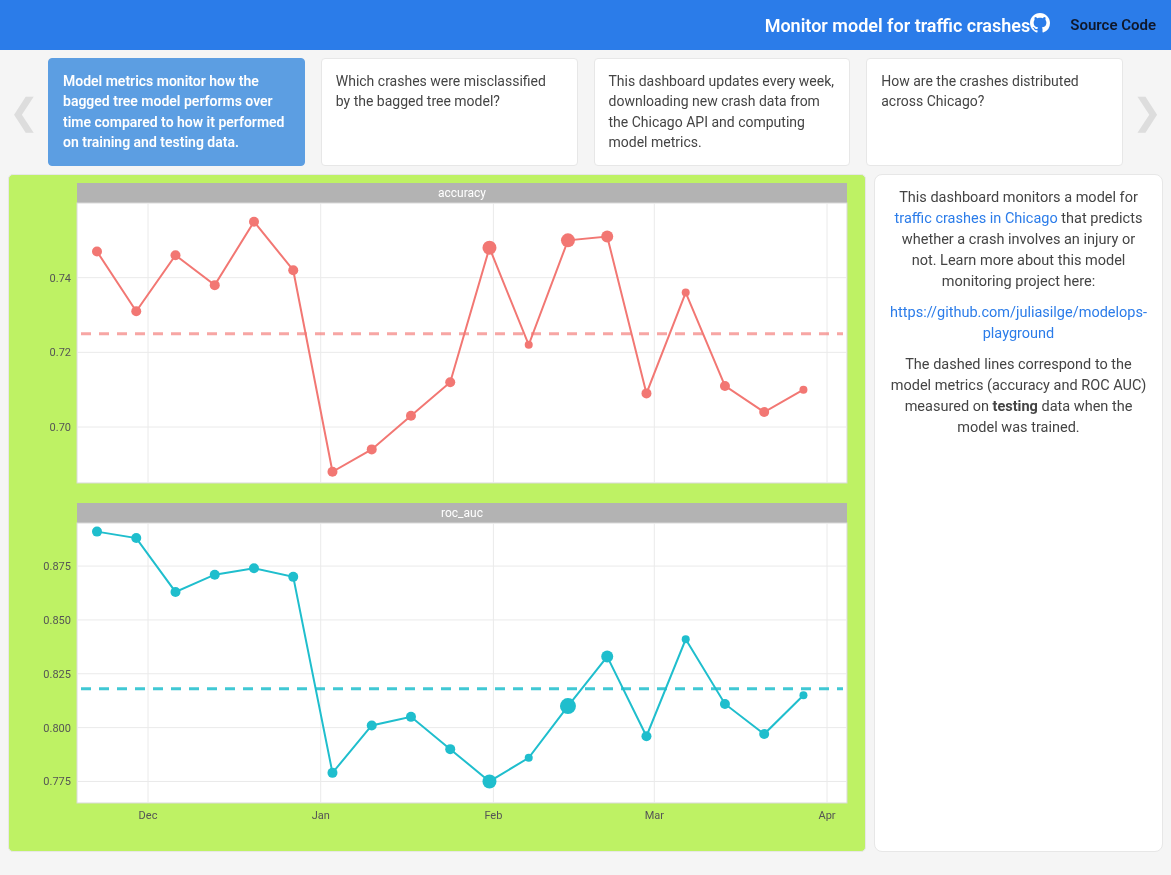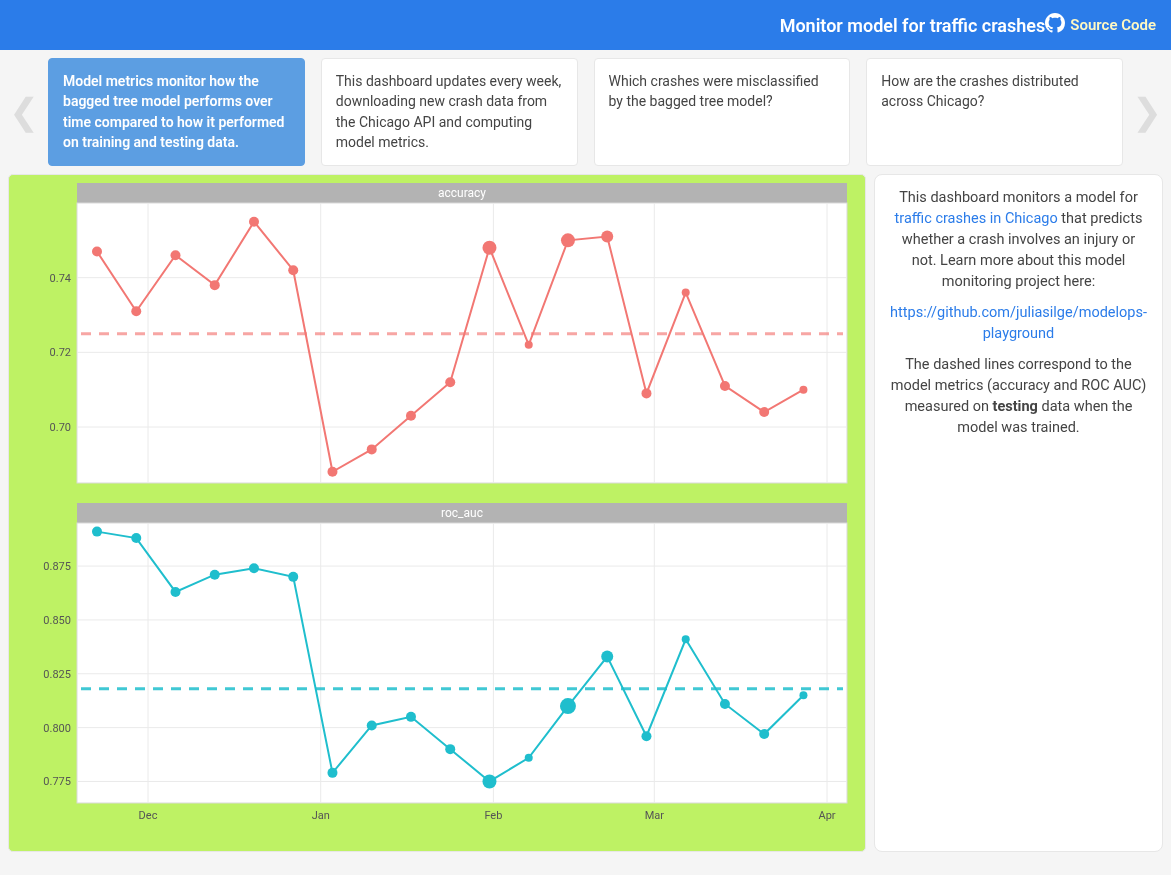--- a/index.html
+++ b/index.html
@@ -16,24 +16,24 @@
     display: flex;
     align-items: center;
     justify-content: flex-end;
     padding: 0 15px;
   }
   .navbar-title {
     font-size: 18px;
     font-weight: 600;
   }
   .source-link {
-    color: #fef9c3;
+    color: #0f172a;
     display: flex;
     align-items: center;
-    gap: 5px;
+    gap: 20px;
     font-size: 15px;
     font-weight: 600;
     cursor: pointer;
   }
   .source-link svg {
     width: 20px;
     height: 20px;
     fill: #fff;
   }
   .container {
@@ -144,22 +144,22 @@
     <span>Source Code</span>
   </div>
 </div>
 
 <div class="container">
 
   <div class="tabs-row">
     <div class="nav-arrow">❮</div>
     <div class="tabs">
       <div class="tab active">Model metrics monitor how the bagged tree model performs over time compared to how it performed on training and testing data.</div>
+      <div class="tab">Which crashes were misclassified by the bagged tree model?</div>
       <div class="tab">This dashboard updates every week, downloading new crash data from the Chicago API and computing model metrics.</div>
-      <div class="tab">Which crashes were misclassified by the bagged tree model?</div>
       <div class="tab">How are the crashes distributed across Chicago?</div>
     </div>
     <div class="nav-arrow">❯</div>
   </div>
 
   <div class="content-row">
     <div class="chart-panel">
       <svg class="chart" id="chart-svg" width="840" height="660">
           <rect x="60" y="0" width="770" height="20" class="facet-strip-bg"></rect>
           <text x="445" y="14" text-anchor="middle" fill="#fff" font-size="12">accuracy</text>

